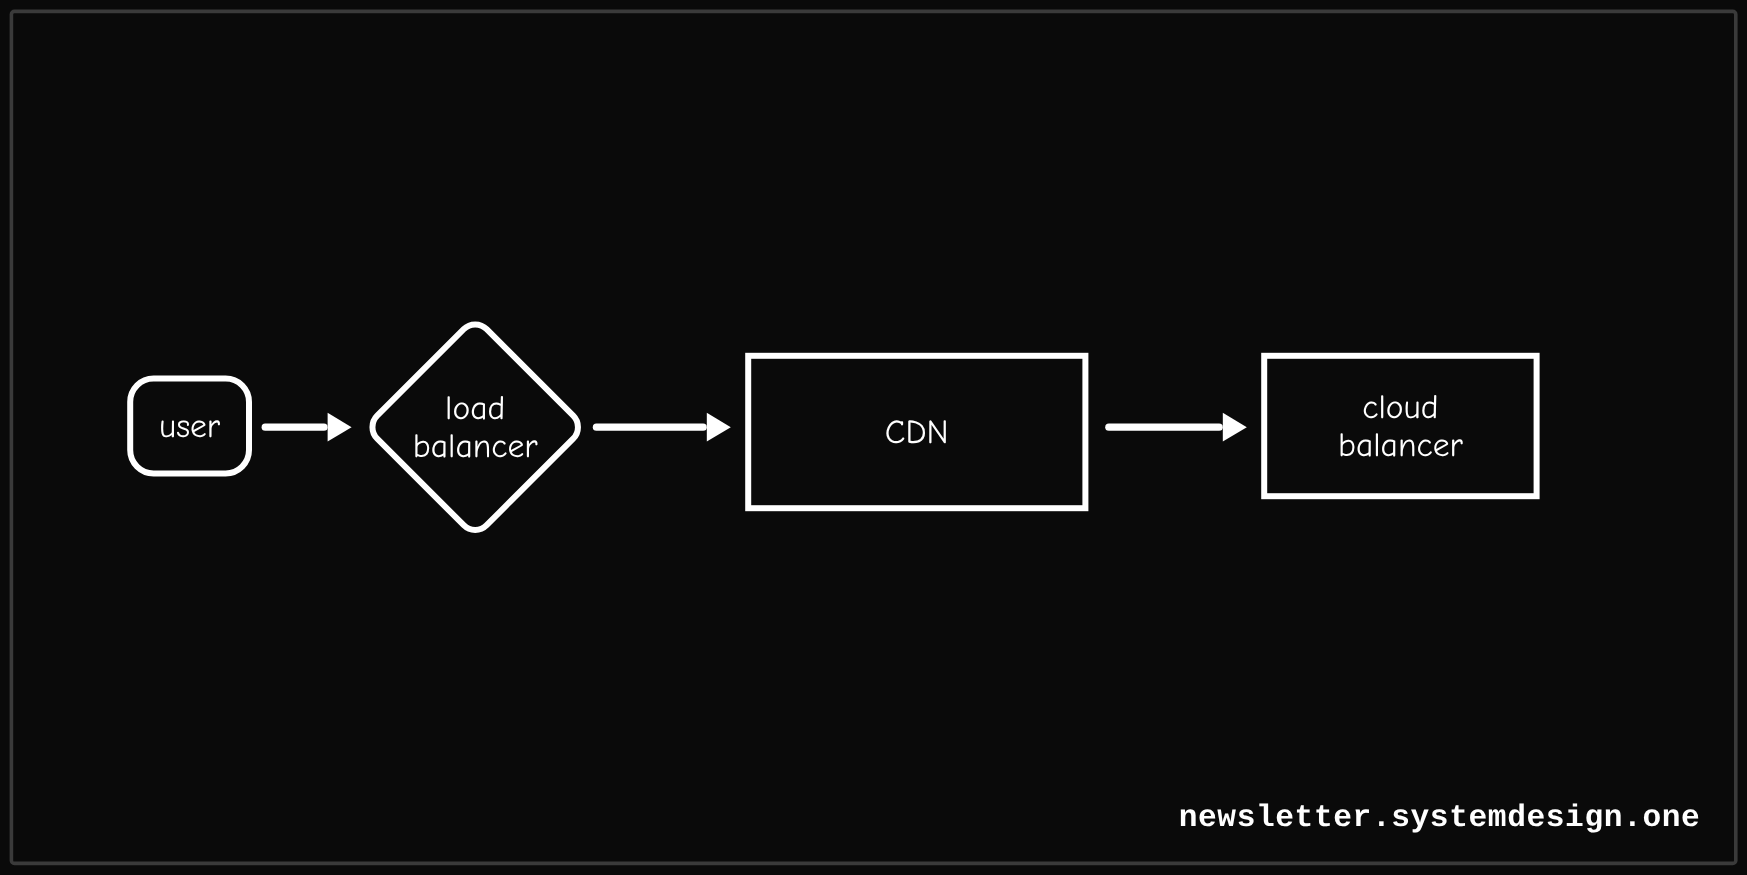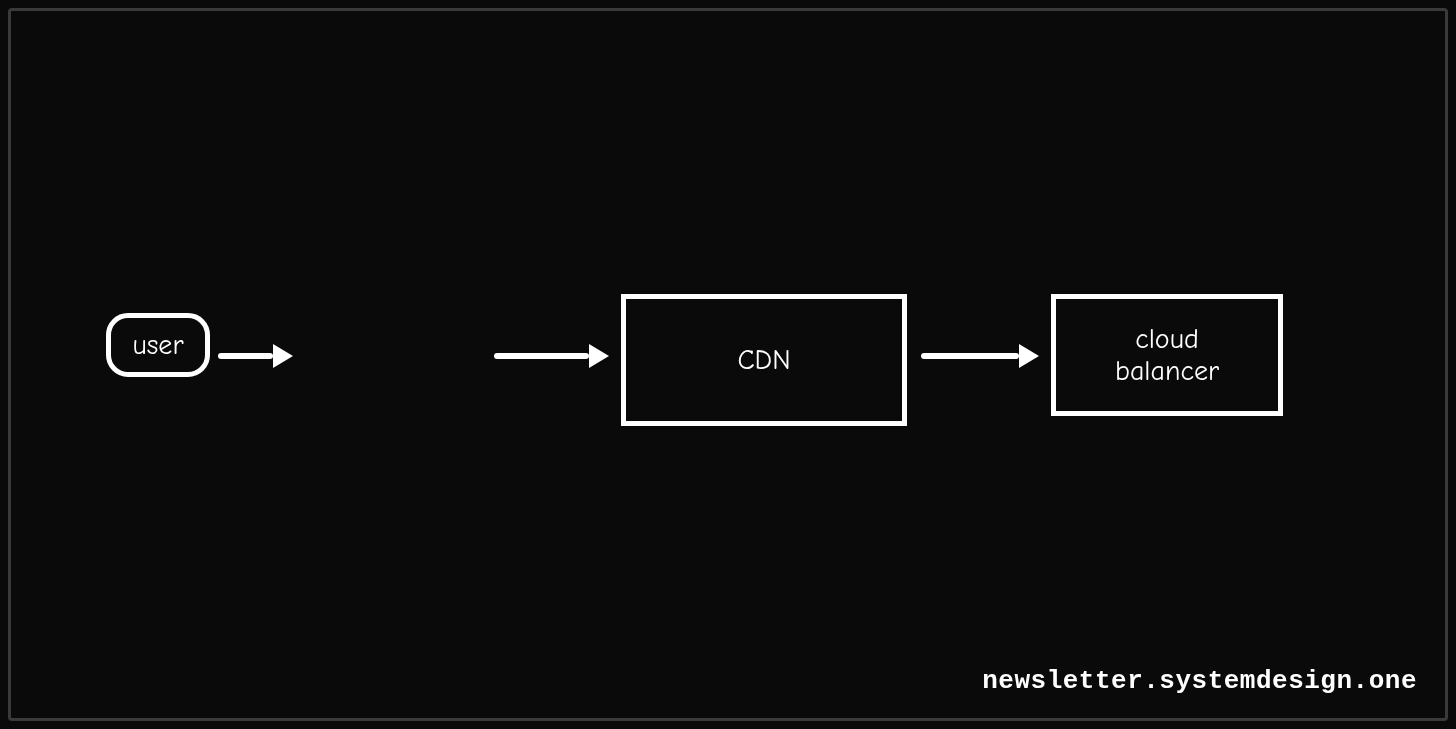--- a/index.html
+++ b/index.html
@@ -38,21 +38,21 @@
     font-size: 28px;
     line-height: 1.15;
     box-sizing: border-box;
   }
 
   
   .user {
     left: 95px;
     top: 302px;
     width: 104px;
-    height: 64px;
+    height: 84px;
     border: 5px solid #ffffff;
     border-radius: 22px;
   }
 
   
   .diamond-wrap {
     left: 290px;
     top: 250px;
     width: 190px;
     height: 190px;
@@ -148,20 +148,27 @@
 
     <div class="node user">
       <span>user</span>
     </div>
 
     <div class="arrow a1">
       <div class="shaft"></div>
       <div class="head"></div>
     </div>
 
+    <div class="node diamond-wrap">
+      <div class="diamond-shape"></div>
+      <div class="diamond-label">
+        <span>load</span><br>
+        <span>balancer</span>
+      </div>
+    </div>
 
     <div class="arrow a2">
       <div class="shaft"></div>
       <div class="head"></div>
     </div>
 
     <div class="node cdn">
       <span>CDN</span>
     </div>
 

